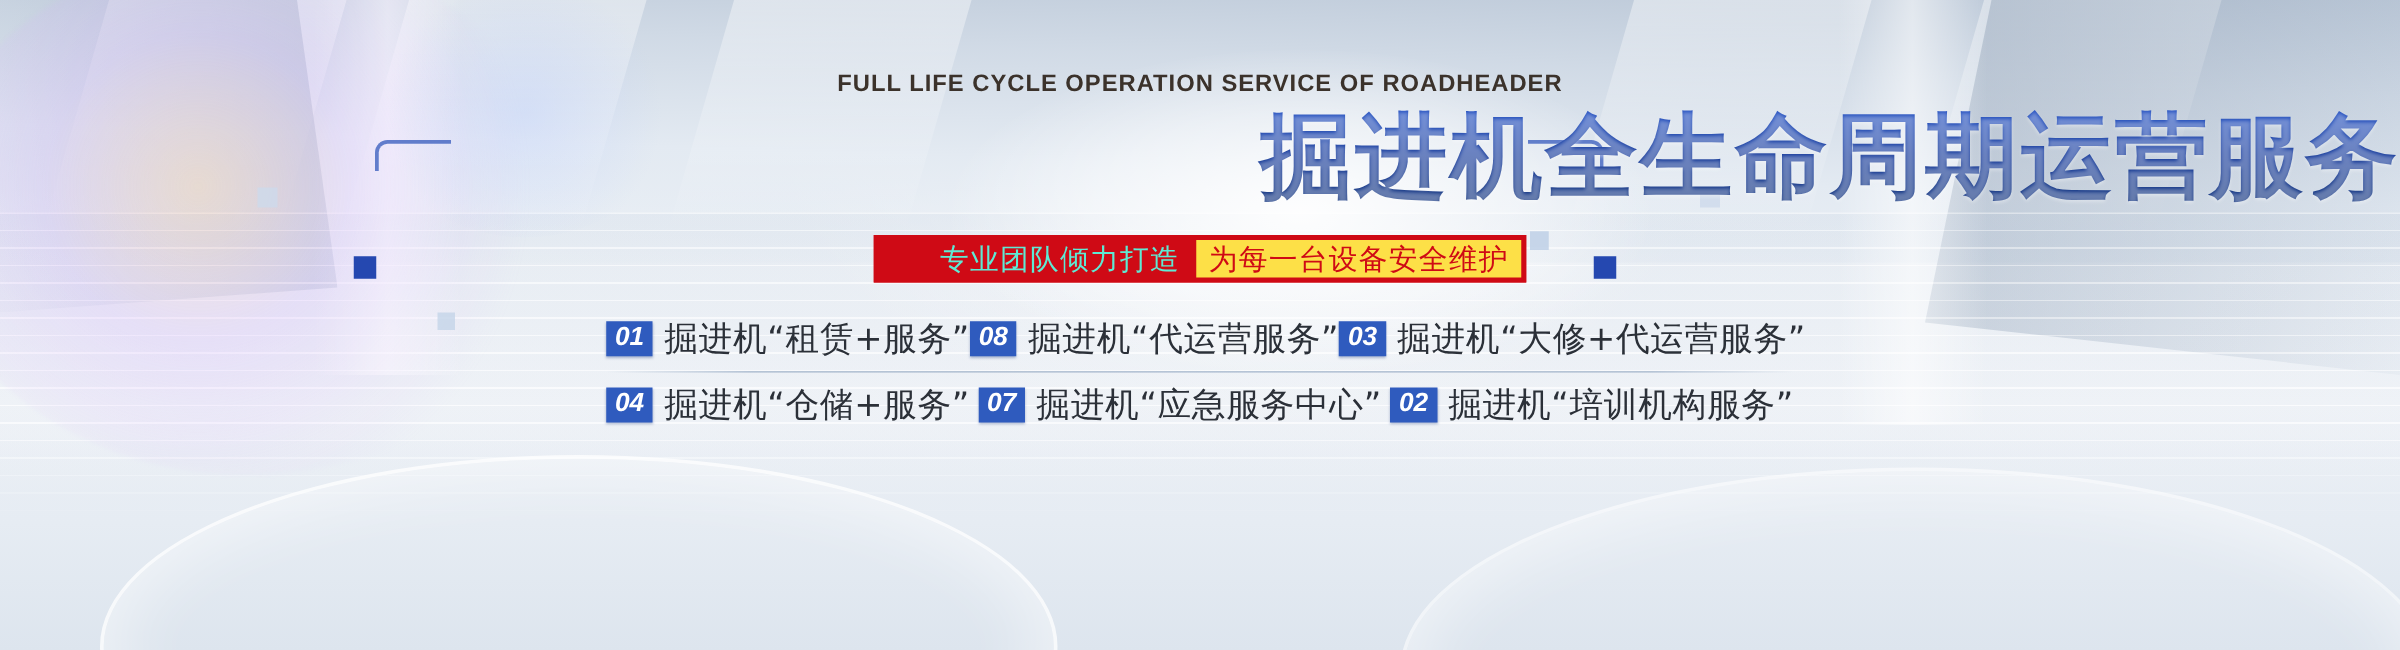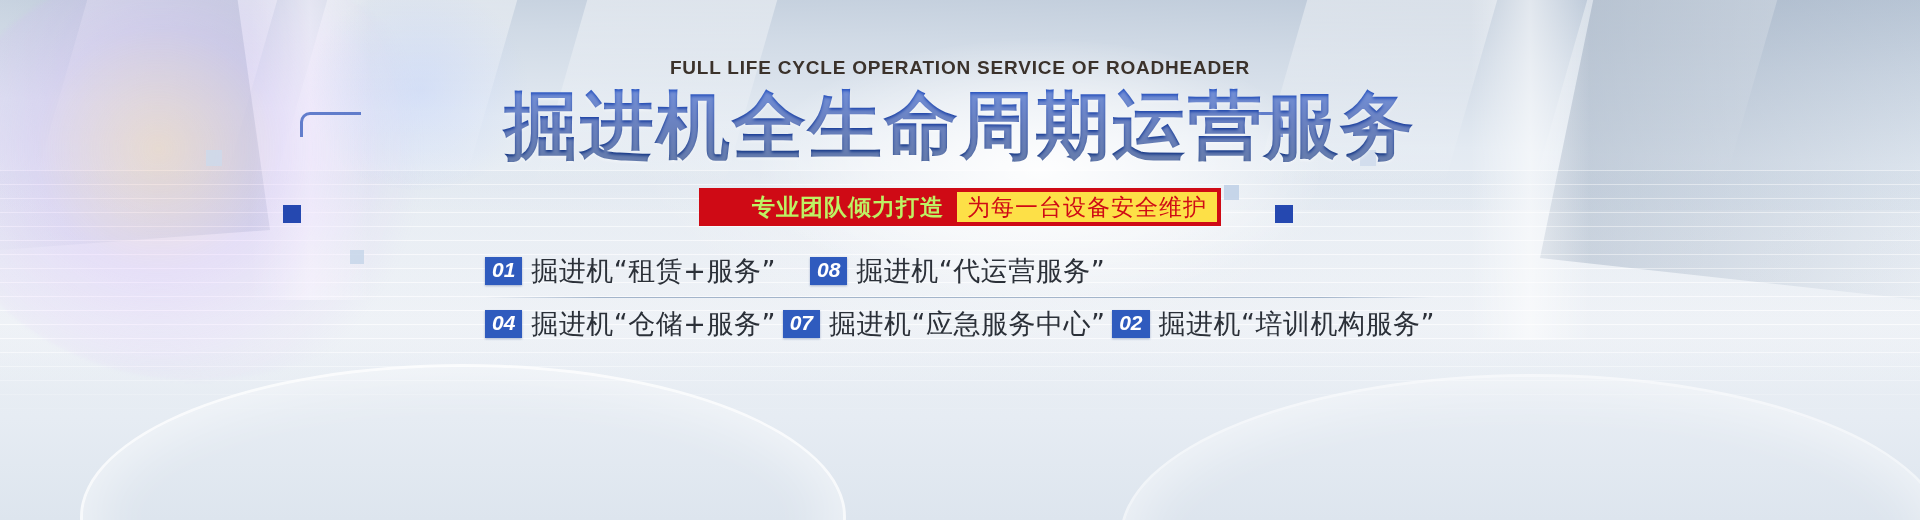--- a/index.html
+++ b/index.html
@@ -84,37 +84,37 @@
     border-top-left-radius:0;border-top-right-radius:10px;}
 
   
   .content{position:absolute;inset:0;}
   .eyebrow{
     position:absolute;left:0;right:0;top:57px;text-align:center;
     font-size:19px;font-weight:bold;letter-spacing:.8px;color:#3b322b;
     font-family:"Liberation Sans","DejaVu Sans",sans-serif;
   }
   .headline{
-    position:absolute;left:0;right:0;top:88px;text-align:center;
+    position:absolute;left:0;right:0;top:88px;text-align:right;
     font-size:74px;font-weight:bold;line-height:1;
     letter-spacing:2px;
     font-family:"DejaVu Sans","Liberation Sans",sans-serif;
     background:linear-gradient(180deg,#2a56c4 0%,#1b3f9e 48%,#13357f 100%);
     -webkit-background-clip:text;background-clip:text;color:transparent;
     text-shadow:0 2px 3px rgba(255,255,255,.35);
   }
   .slogan{
     position:absolute;left:0;right:0;top:188px;display:flex;justify-content:center;
   }
   .slogan-box{
     display:flex;align-items:stretch;border:2px solid #cf0a15;background:#cf0a15;
     height:34px;
   }
   .slogan-a{
-    color:#bef264;background:#cf0a15;font-size:23px;font-weight:bold;
+    color:#5eead4;background:#cf0a15;font-size:23px;font-weight:normal;
     padding:0 12px;display:flex;align-items:center;letter-spacing:1px;
     font-family:"DejaVu Sans","Liberation Sans",sans-serif;
     margin-left:39px;
   }
   .slogan-b{
     color:#cf0a15;background:#fde047;font-size:23px;font-weight:normal;
     padding:0 10px;display:flex;align-items:center;letter-spacing:1px;
     margin:2px 2px 2px 1px;
     font-family:"DejaVu Sans","Liberation Sans",sans-serif;
   }
@@ -192,20 +192,24 @@
         <div class="sitem">
           <span class="num">01</span>
           <span class="slabel">掘进机“租赁+服务”</span>
         </div>
         <div class="gap"></div>
         <div class="sitem">
           <span class="num">08</span>
           <span class="slabel">掘进机“代运营服务”</span>
         </div>
         <div class="gap"></div>
+        <div class="sitem">
+          <span class="num">03</span>
+          <span class="slabel">掘进机“大修+代运营服务”</span>
+        </div>
       </div>
 
       <div class="divider"></div>
 
       <div class="srow r2">
         <div class="sitem">
           <span class="num">04</span>
           <span class="slabel">掘进机“仓储+服务”</span>
         </div>
         <div class="gap"></div>

